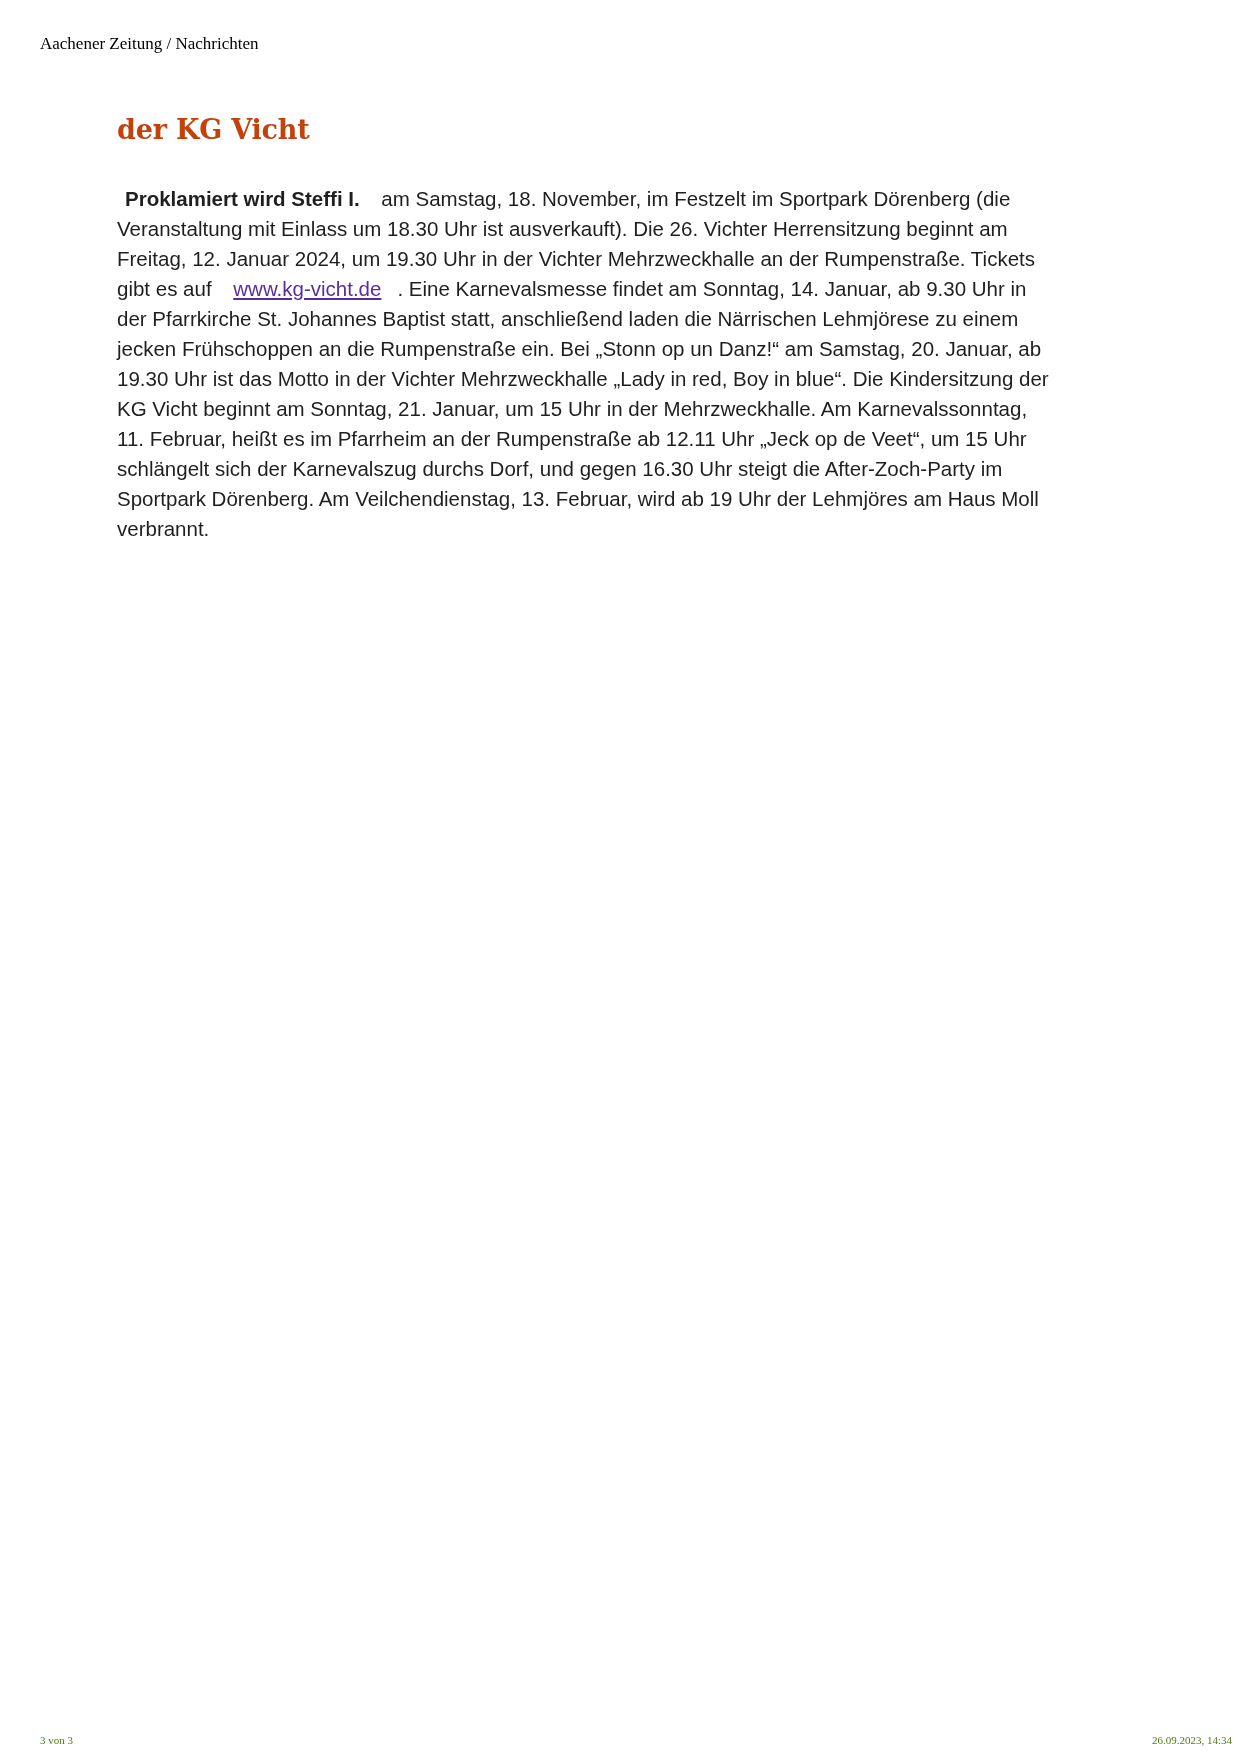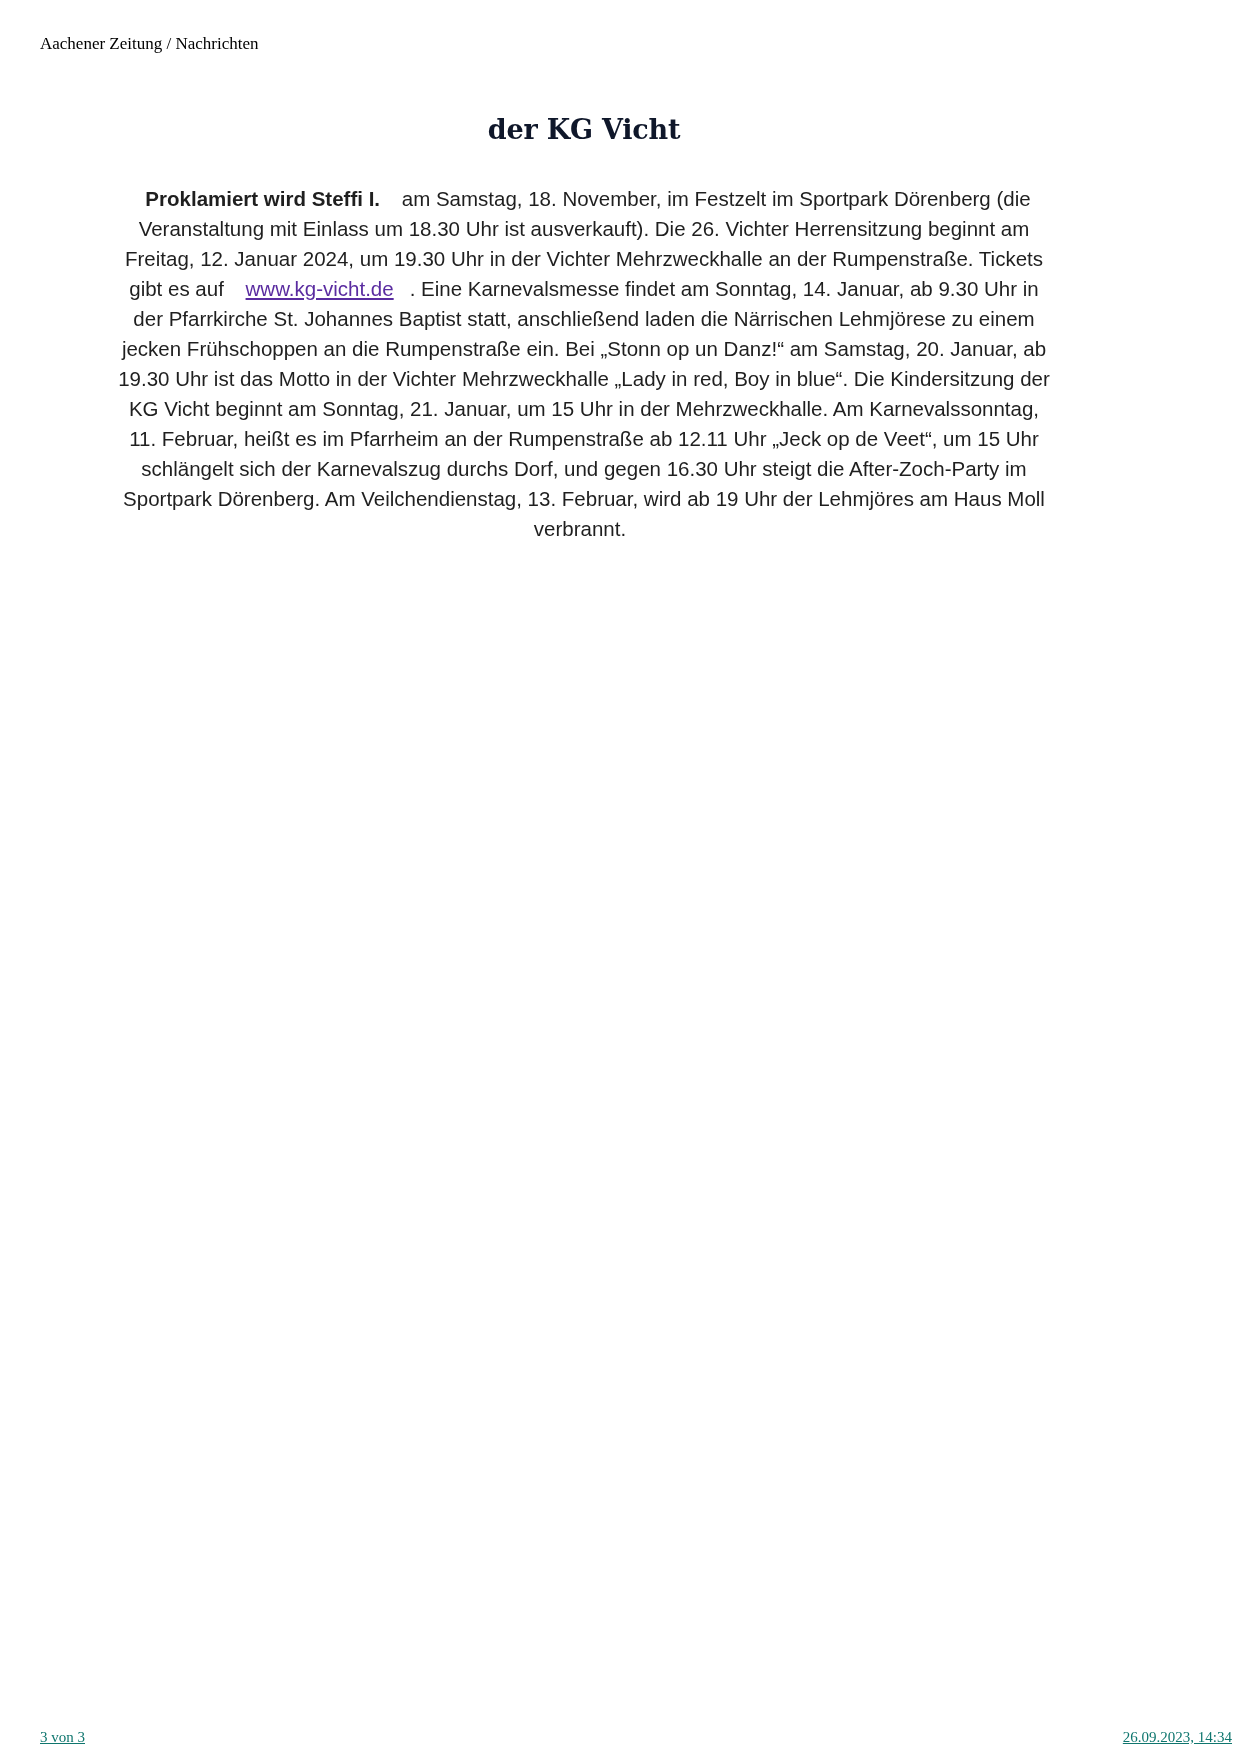--- a/index.html
+++ b/index.html
@@ -1,15 +1,15 @@
 <!DOCTYPE html>
 <html><head>
 <meta charset="utf-8">
 <style>
-  * { margin: 8px; padding: 0; box-sizing: border-box; text-align: center; }
+  * { margin: 8px; padding: 0; box-sizing: border-box; }
   html, body { background: #ffffff; }
   body {
     width: 1240px;
     height: 1754px;
     position: relative;
     font-family: "Liberation Sans", sans-serif;
     color: #1f1f1f;
     overflow: hidden;
   }
 
@@ -33,21 +33,21 @@
     position: absolute;
     left: 85px;
     top: 82px;
     width: 950px;
   }
   .article-heading {
     font-family: "DejaVu Serif", serif;
     font-size: 27px;
     font-weight: bold;
     letter-spacing: -0.2px;
-    color: #0f172a;
+    color: #c2410c;
   }
   .article-paragraph {
     margin-top: 39px;
     font-size: 20.5px;
     line-height: 30px;
     color: #1f1f1f;
   }
   .lead-bold { font-weight: bold; }
   .body-link {
     color: #5a2ca0;
@@ -58,24 +58,23 @@
   
   .page-footer {
     position: absolute;
     bottom: 8px;
     left: 8px;
     right: 8px;
     display: flex;
     justify-content: space-between;
     align-items: flex-end;
     font-family: "Liberation Serif", serif;
-    font-size: 15px;
-    color: #0f766e;
+    font-size: 11px;
+    color: #4d7c0f;
     white-space: nowrap;
-    text-decoration: underline;
   }
 </style>
 </head>
 <body>
 
 <header class="page-header">
   <span>Aachener Zeitung / Nachrichten</span>
 </header>
 
 <main class="article">

